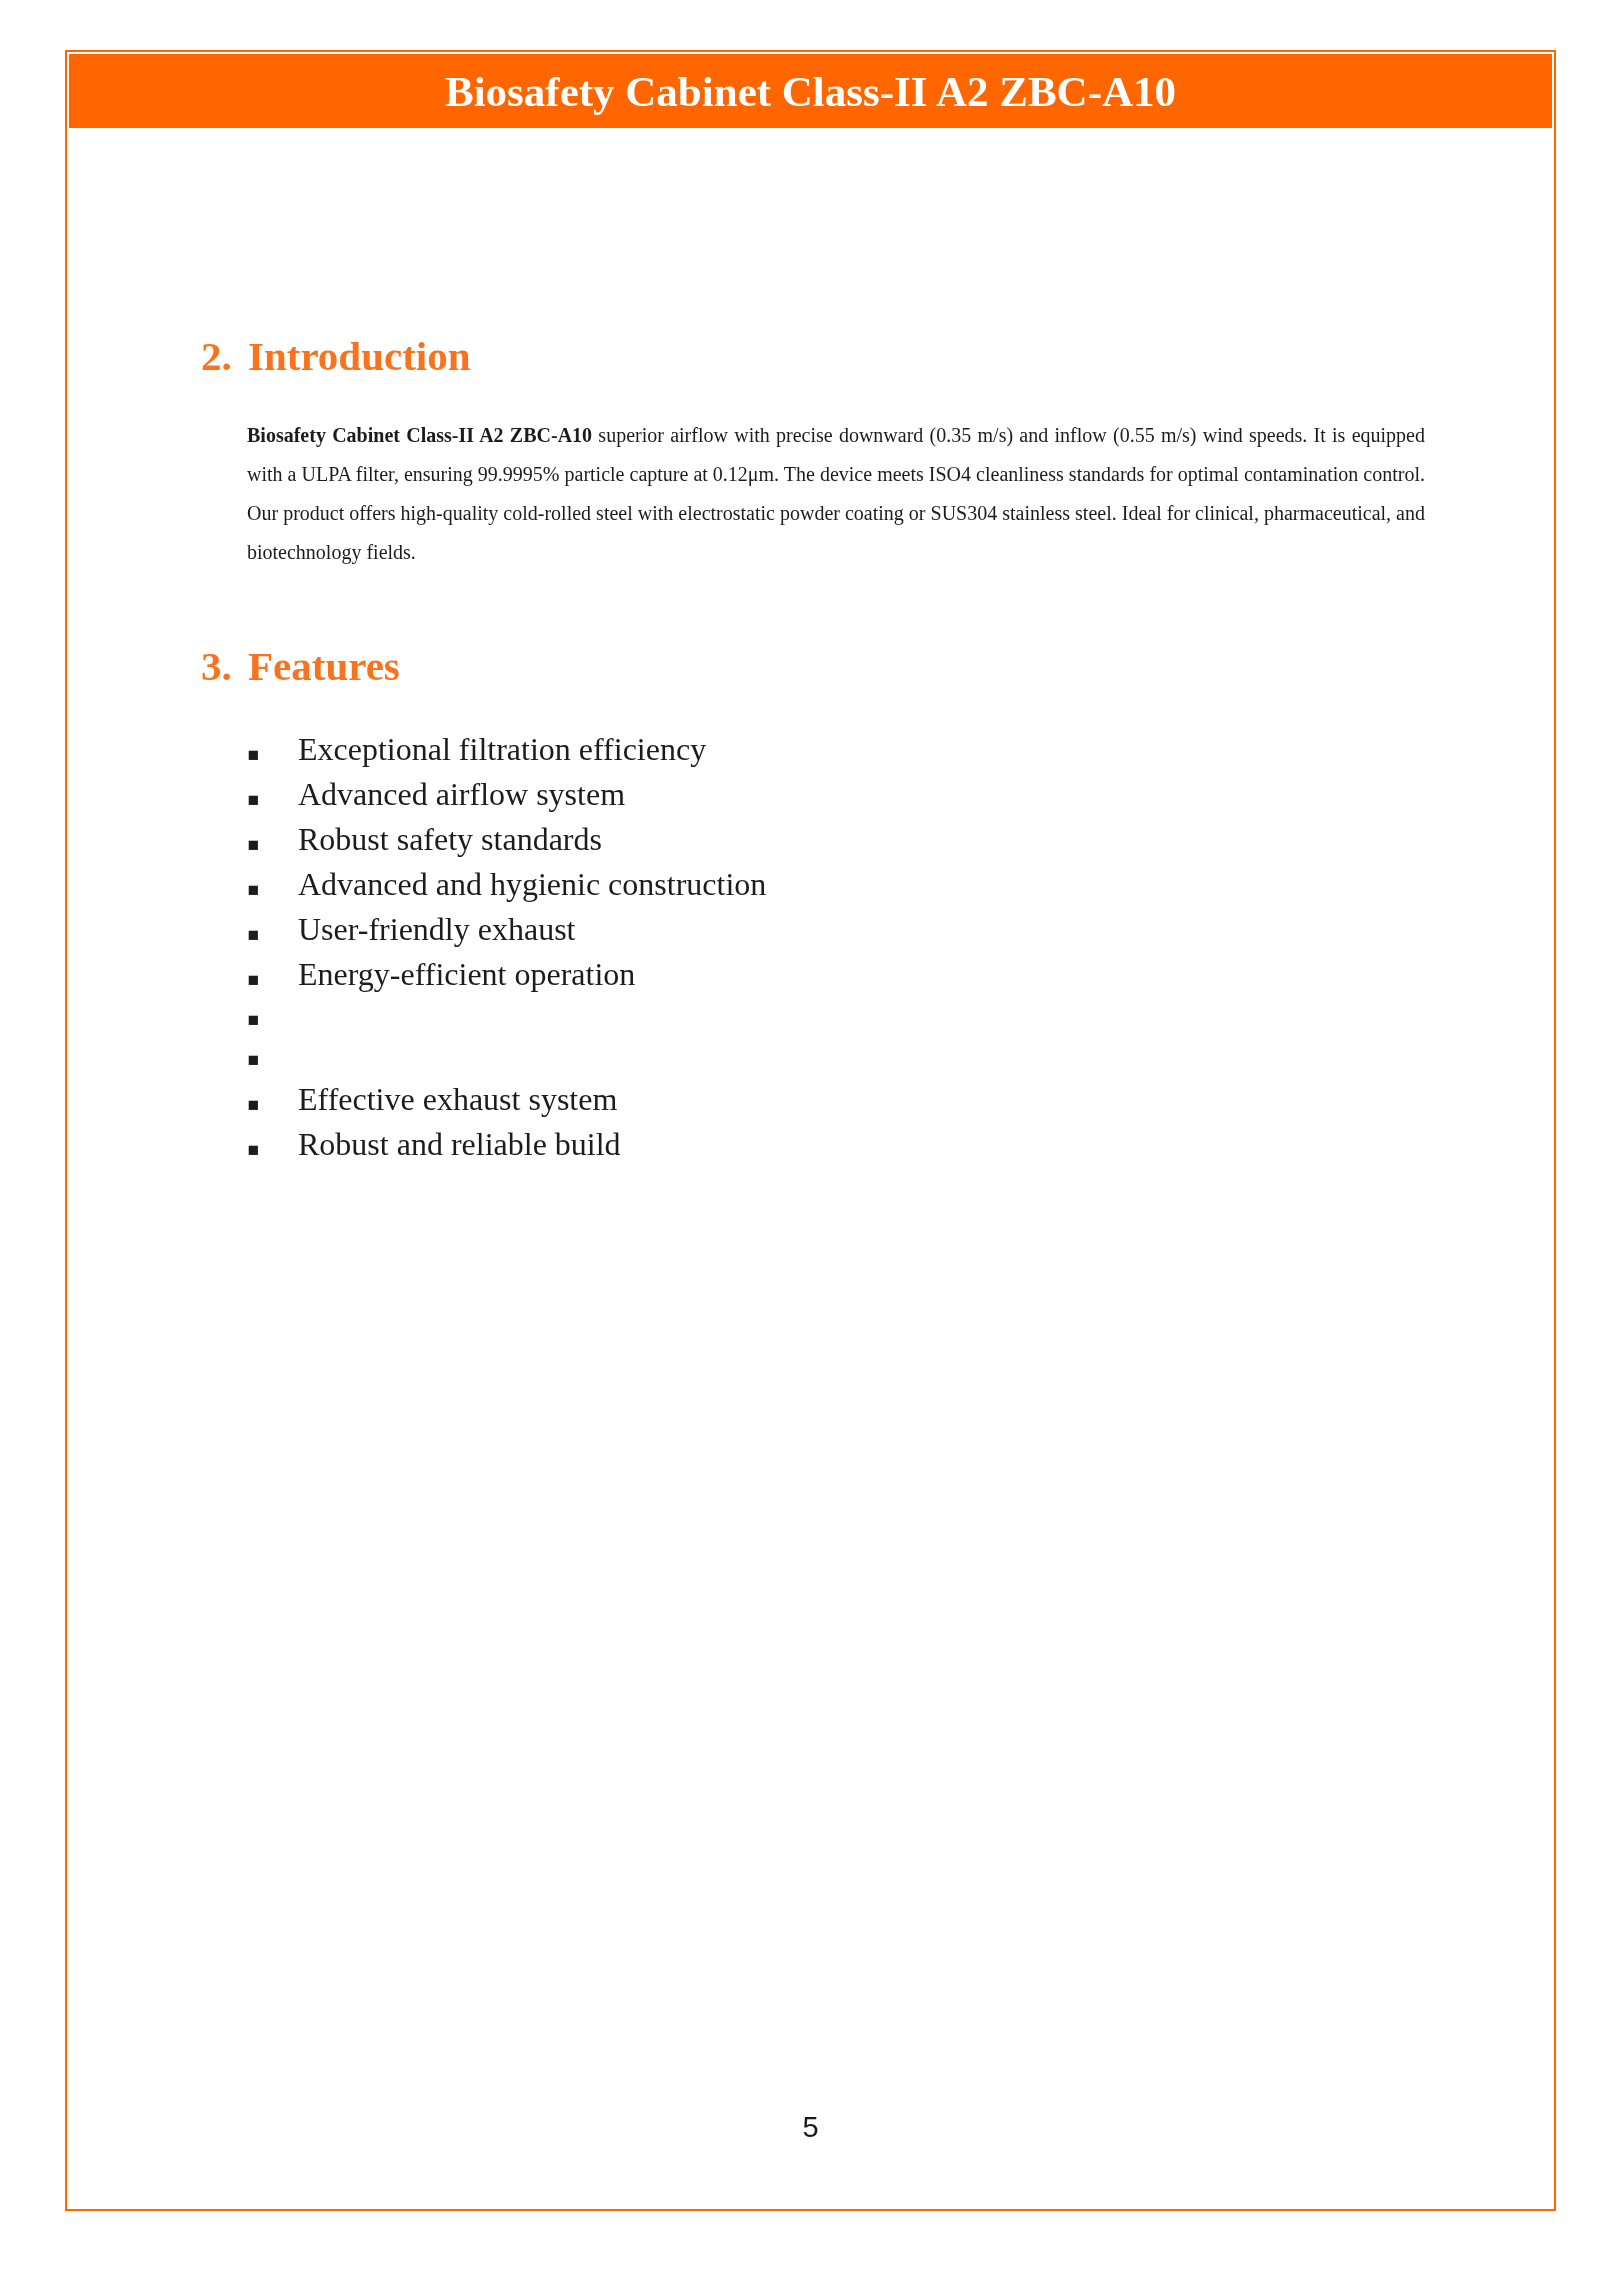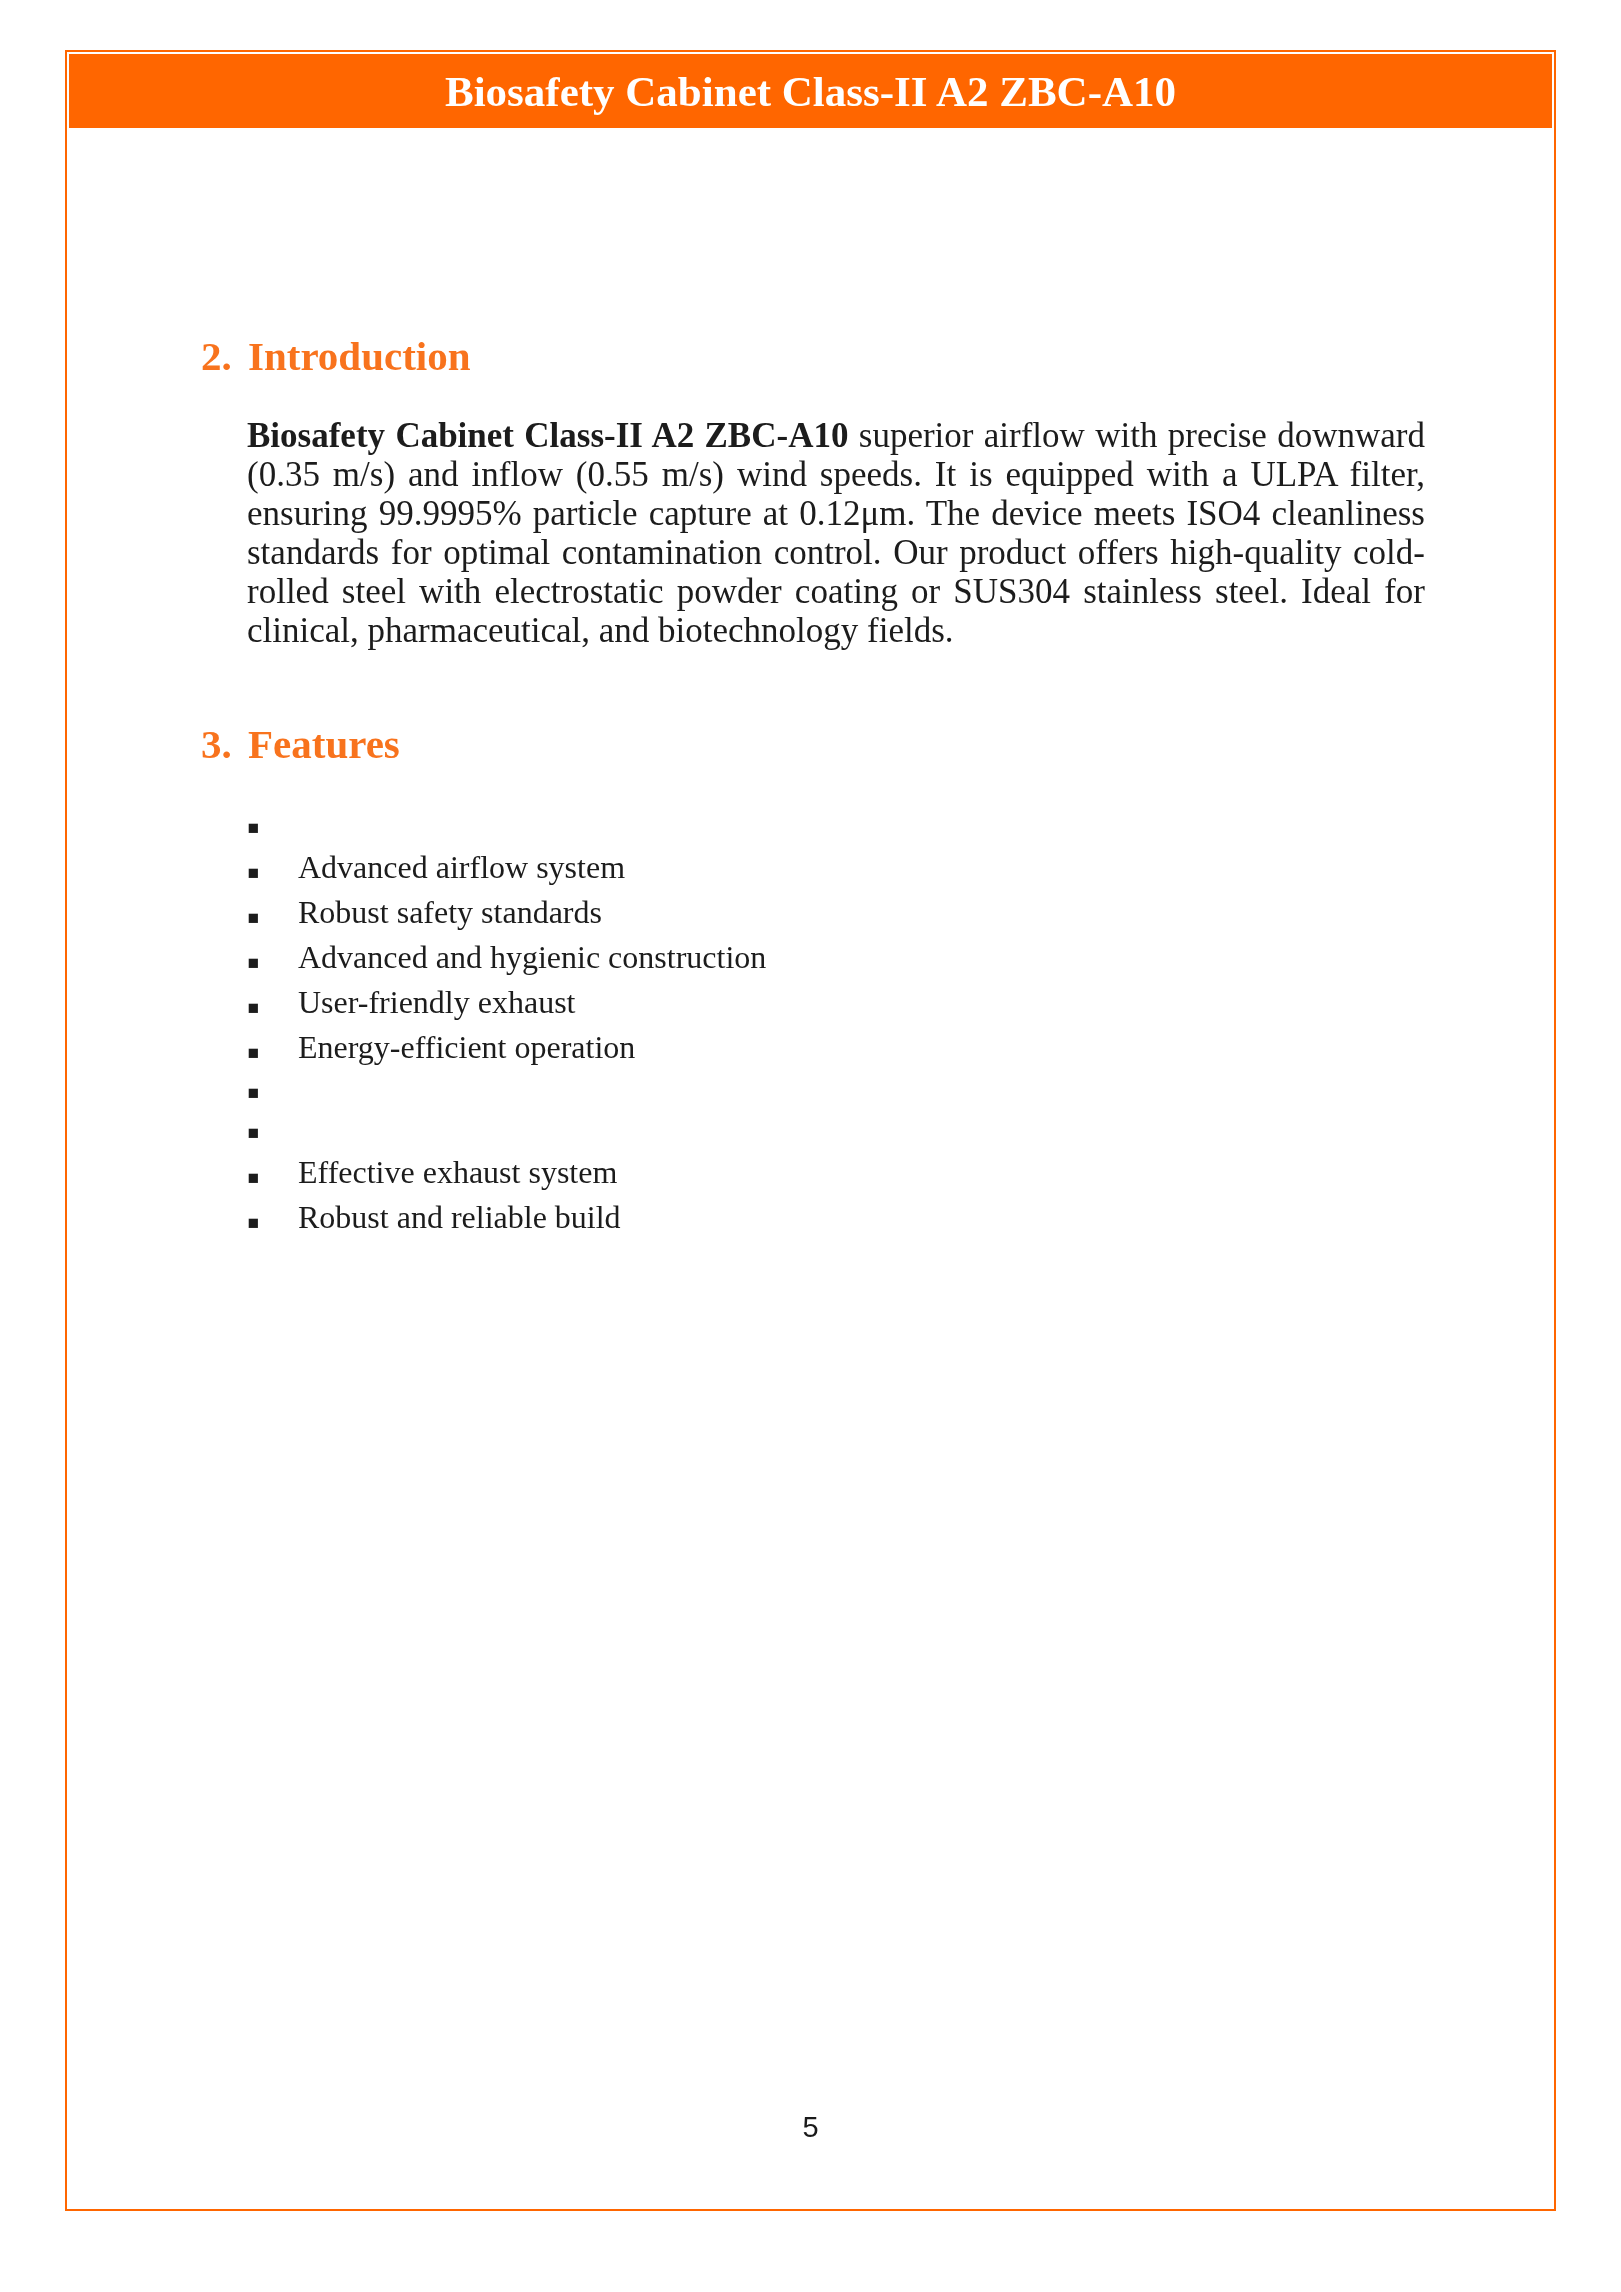--- a/index.html
+++ b/index.html
@@ -51,21 +51,21 @@
   }
   h2.section-heading .h-num {
     width: 47px;
     flex: none;
   }
   h2.intro-heading   { margin-top: 204px; }
   h2.features-heading{ margin-top: 70px; }
   .intro-paragraph {
     margin: 35px 8px 0 46px;
     width: 1178px;
-    font-size: 35px;
+    font-size: 20px;
     line-height: 39px;
     text-align: justify;
   }
   .intro-paragraph .lead-bold { font-weight: bold; }
   ul.features-list {
     list-style: none;
     margin: 38px 0 0 46px;
     padding: 0;
   }
   ul.features-list li {
@@ -111,20 +111,21 @@
     <p class="intro-paragraph"><span class="lead-bold">Biosafety Cabinet Class-II A2 ZBC-A10</span><span> superior airflow with precise downward (0.35 m/s) and inflow (0.55 m/s) wind speeds. It is equipped with a ULPA filter, ensuring 99.9995% particle capture at 0.12μm. The device meets ISO4 cleanliness standards for optimal contamination control. Our product offers high-quality cold-rolled steel with electrostatic powder coating or SUS304 stainless steel. Ideal for clinical, pharmaceutical, and biotechnology fields.</span></p>
 
     <h2 class="section-heading features-heading">
       <span class="h-num">3.</span>
       <span class="h-title">Features</span>
     </h2>
 
     <ul class="features-list">
       <li>
         <span class="bullet">▪</span>
+        <span>Exceptional filtration efficiency</span>
       </li>
       <li>
         <span class="bullet">▪</span>
         <span>Advanced airflow system</span>
       </li>
       <li>
         <span class="bullet">▪</span>
         <span>Robust safety standards</span>
       </li>
       <li>

